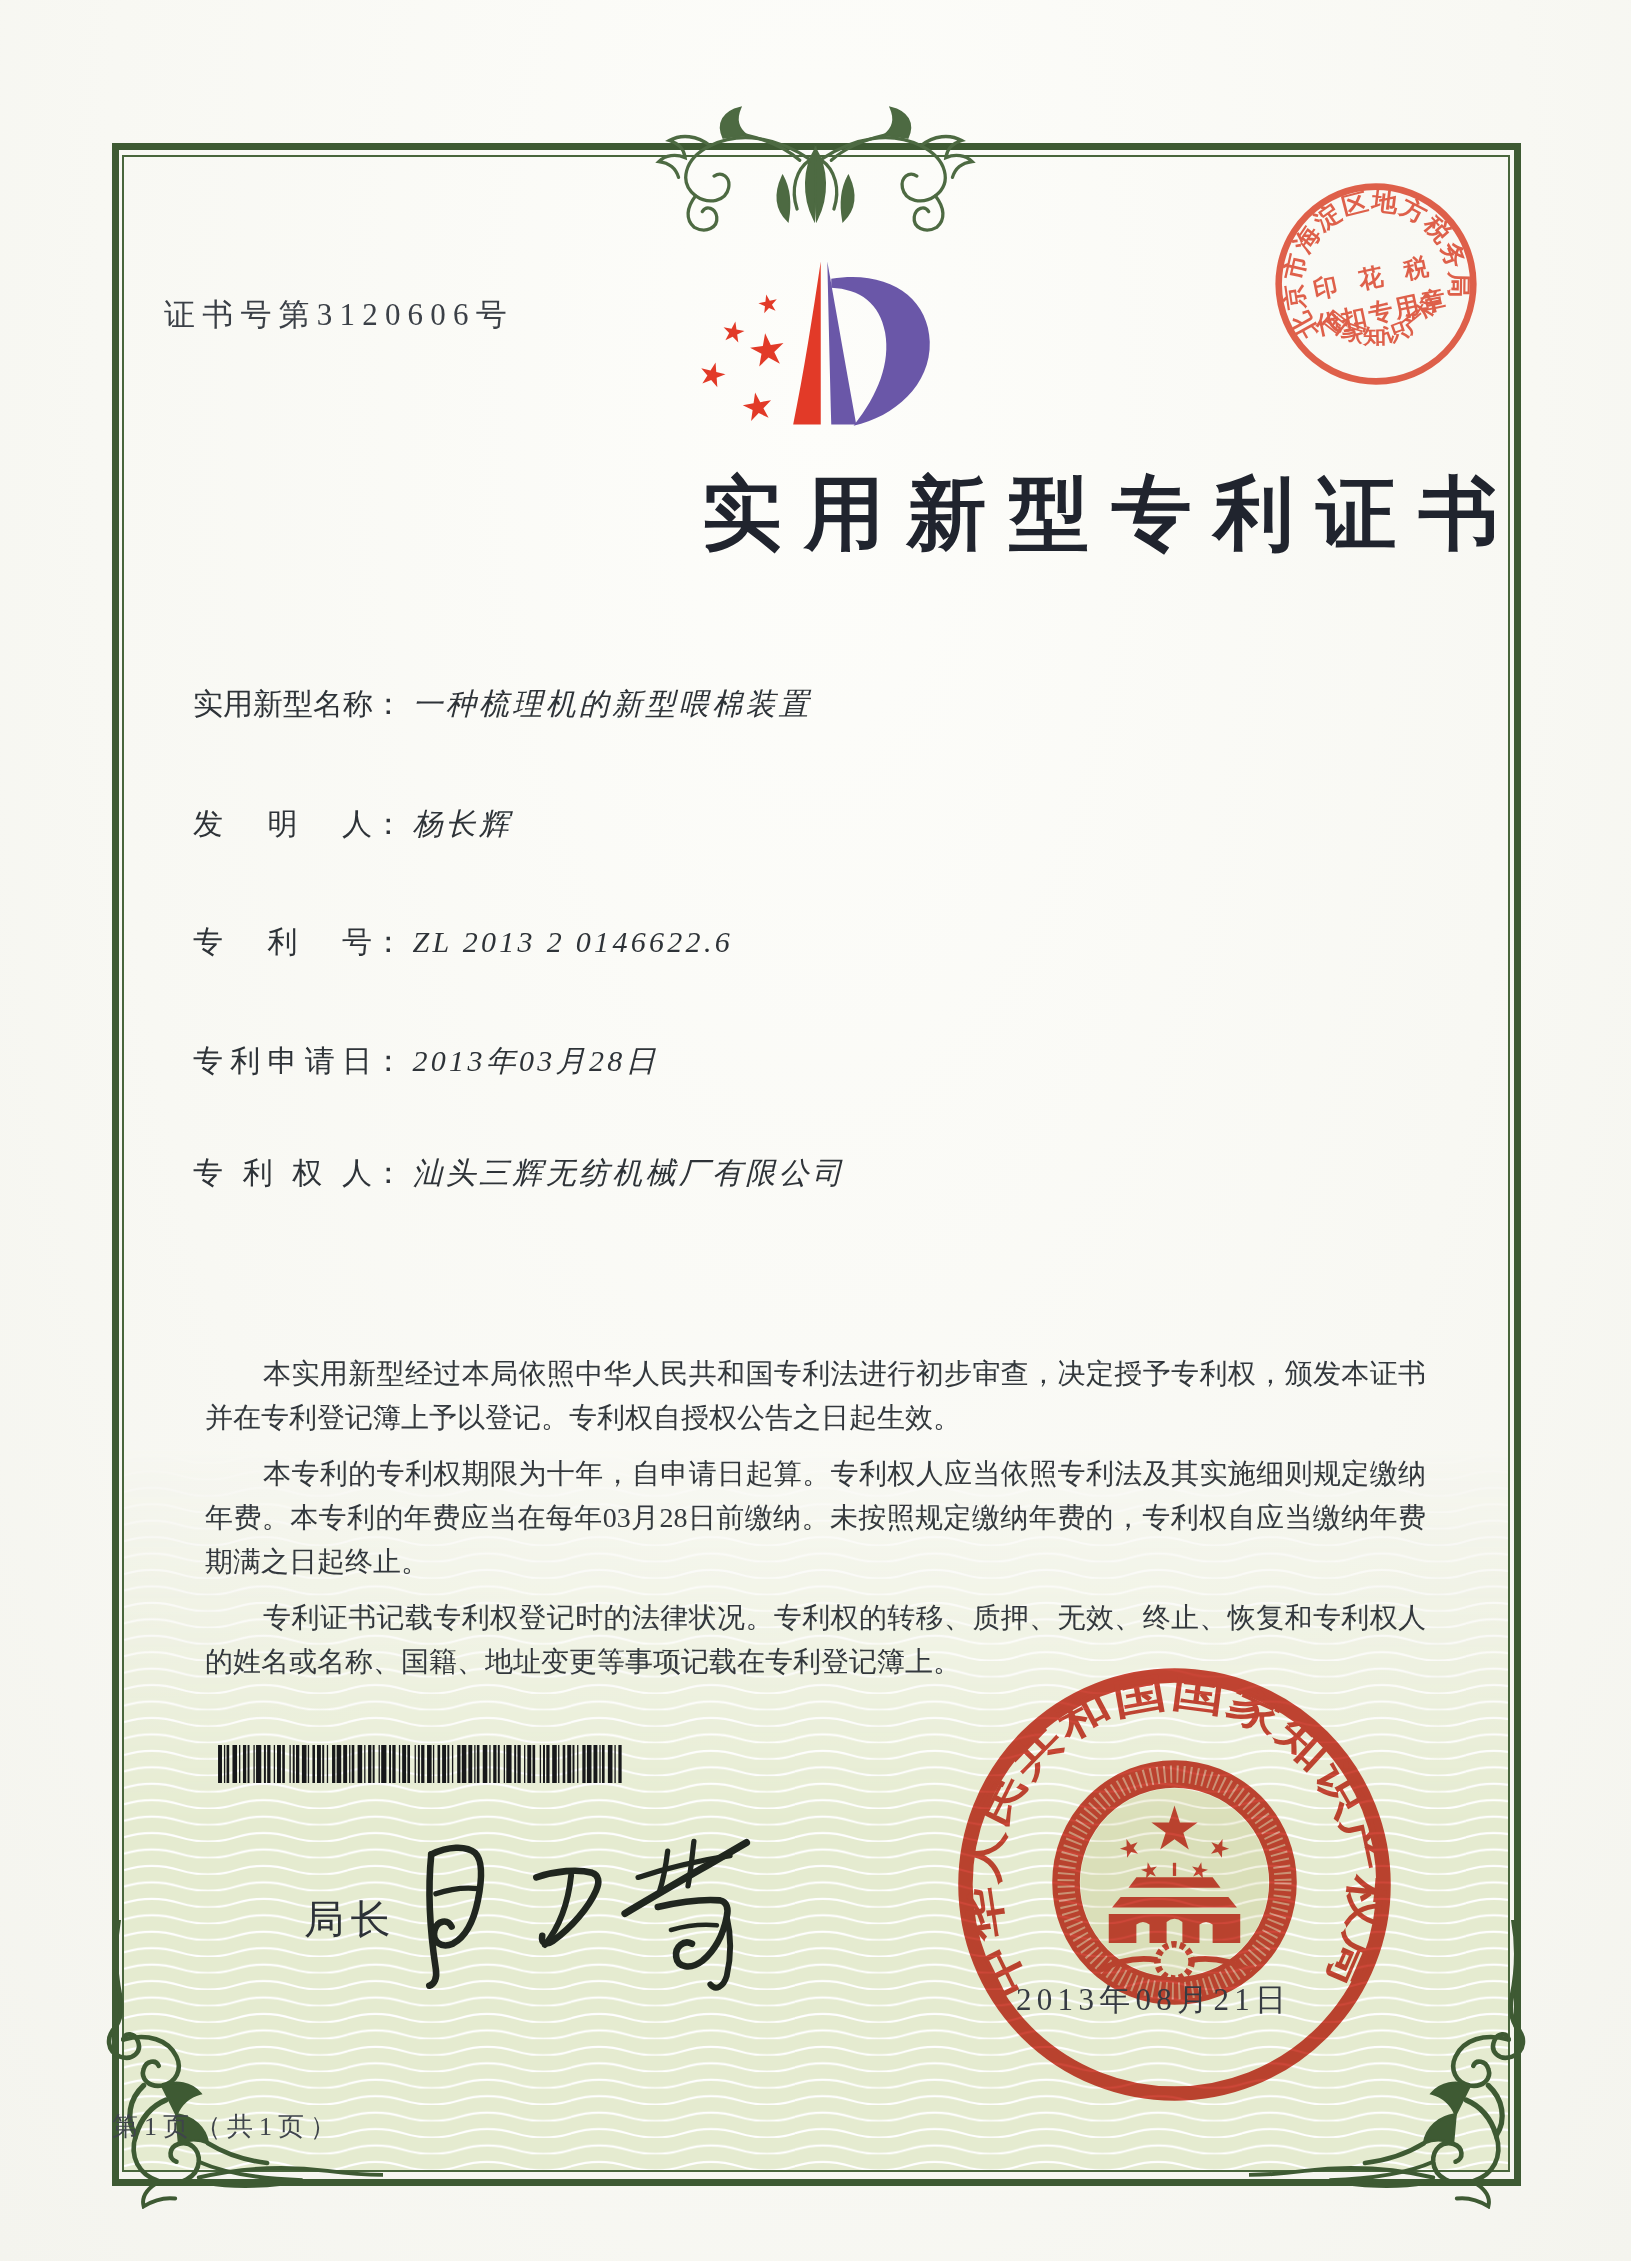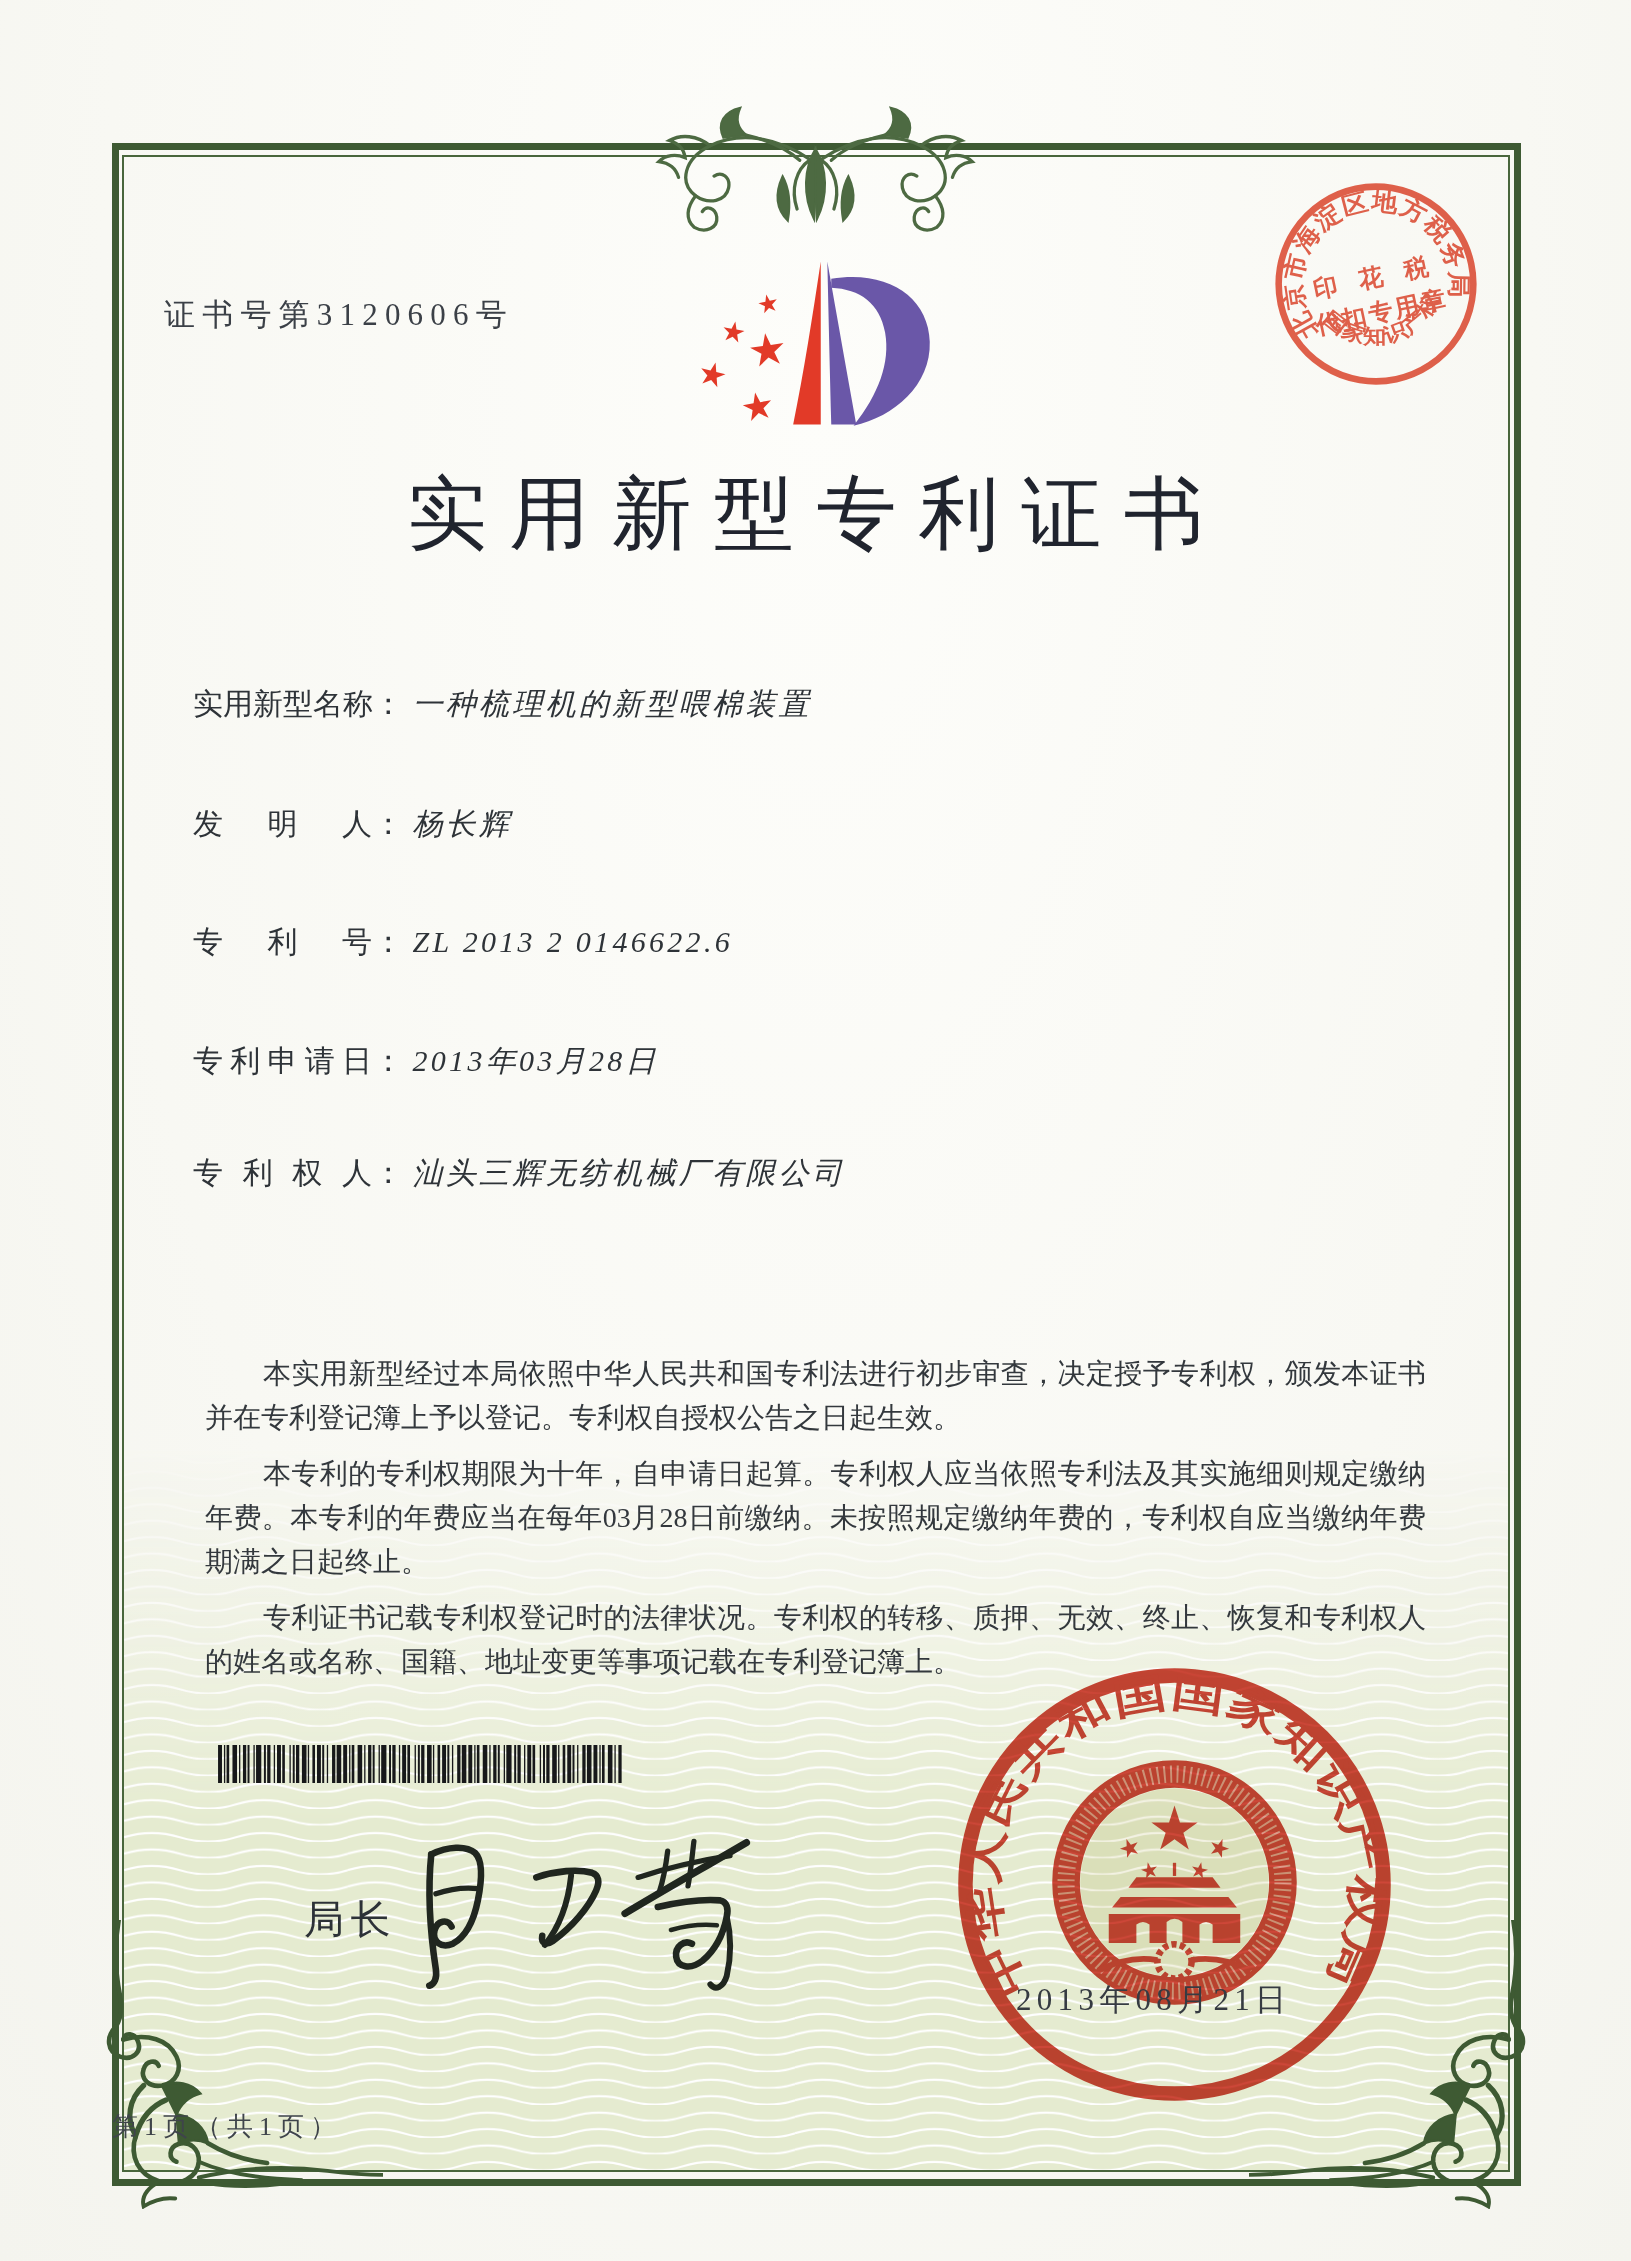--- a/index.html
+++ b/index.html
@@ -11,21 +11,21 @@
   .abs{position:absolute;}
   
   .frame-outer{left:112px;top:143px;width:1409px;height:2043px;border:7.2px solid #3e5a33;box-sizing:border-box;z-index:2;}
   .frame-inner{left:122px;top:155px;width:1388px;height:2017px;border:2px solid #49663c;box-sizing:border-box;z-index:2;}
   
   .waves{left:124px;top:1447px;width:1384px;height:724px;z-index:1;
     -webkit-mask-image:linear-gradient(to bottom,transparent 0%,rgba(0,0,0,.45) 28%,#000 52%);
     mask-image:linear-gradient(to bottom,transparent 0%,rgba(0,0,0,.45) 28%,#000 52%);}
   
   .certno{left:164px;top:250px;font-size:31px;letter-spacing:7.2px;color:#3b4047;z-index:4;margin-top:44px;}
-  .title{left:112px;top:461px;width:1409px;text-align:center;font-size:80px;font-weight:400;
+  .title{left:112px;top:461px;width:1409px;text-align:right;font-size:80px;font-weight:700;
          letter-spacing:22.4px;color:#20242e;z-index:4;}
   .row{left:193px;font-size:30px;color:#2e3338;z-index:4;white-space:nowrap;}
   .lbl{display:inline-block;width:179px;text-align:justify;text-align-last:justify;text-justify:inter-character;}
   .colon{margin:0 9.2px 0 1.3px;}
   .val{letter-spacing:3.3px;font-style:italic;}
   .paras{left:193px;top:1340px;width:1245px;z-index:4;}
   .paras p{margin:12px;font-size:28px;line-height:44px;text-align:justify;text-justify:inter-ideograph;
            text-indent:58px;color:#33383d;}
   .sig-label{left:304px;top:1892px;font-size:40px;letter-spacing:6.6px;color:#2c3137;z-index:4;}
   .seal-date{left:1016px;top:1979px;font-size:31px;letter-spacing:5.3px;color:#363b42;z-index:6;}

